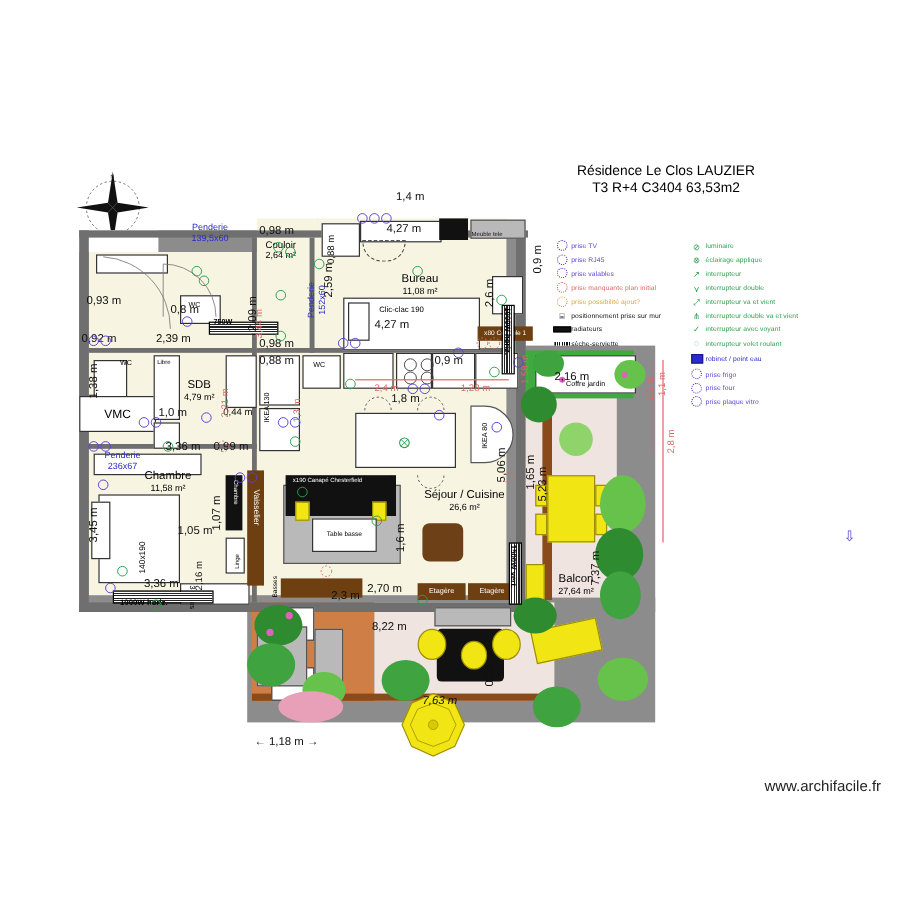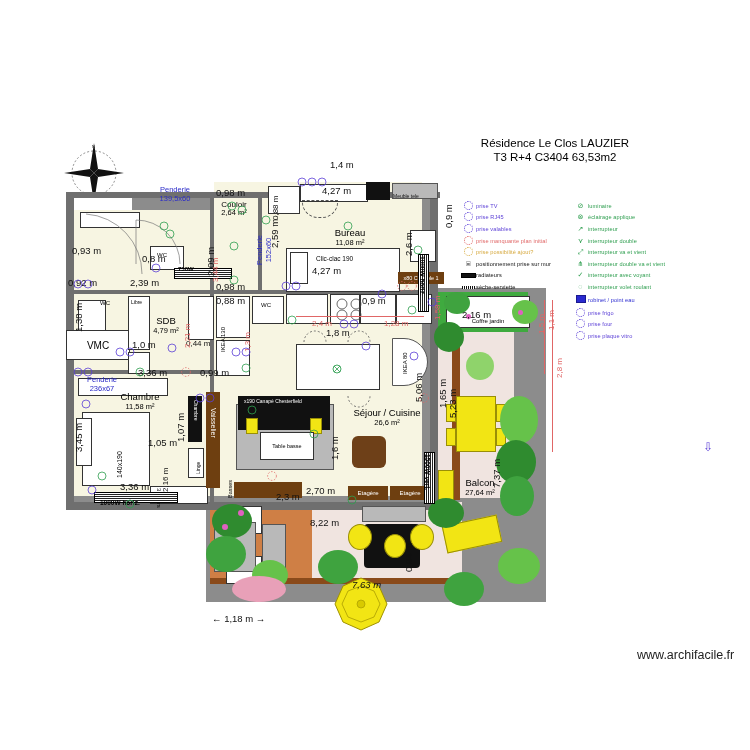--- a/index.html
+++ b/index.html
@@ -318,21 +318,21 @@
   <div class="abs dim t" style="left:312px;top:266px;">4,27 m</div>
   <div class="abs dim t" style="left:216px;top:188px;">0,98 m</div>
   <div class="abs dim t" style="left:216px;top:282px;">0,98 m</div>
   <div class="abs dim t" style="left:72px;top:246px;">0,93 m</div>
   <div class="abs dim t" style="left:142px;top:254px;">0,8 m</div>
   <div class="abs dim t" style="left:68px;top:278px;">0,92 m</div>
   <div class="abs dim t" style="left:130px;top:278px;">2,39 m</div>
   <div class="abs dim t" style="left:132px;top:340px;">1,0 m</div>
   <div class="abs dim t" style="left:186px;top:340px;font-size:8px;">0,44 m</div>
   <div class="abs dim t" style="left:138px;top:368px;">3,36 m</div>
-  <div class="abs dim t" style="left:178px;top:368px;margin-left:22px;">0,99 m</div>
+  <div class="abs dim t" style="left:178px;top:368px;">0,99 m</div>
   <div class="abs dim t" style="left:148px;top:438px;">1,05 m</div>
   <div class="abs dim t" style="left:120px;top:482px;">3,36 m</div>
   <div class="abs dim t rot90" style="left:330px;top:460px;">1,6 m</div>
   <div class="abs dim t" style="left:306px;top:486px;">2,70 m</div>
   <div class="abs dim t" style="left:310px;top:518px;">8,22 m</div>
   <div class="abs dim t rot90" style="left:404px;top:572px;">0,94 m</div>
   <div class="abs dim t" style="left:352px;top:580px;font-style:italic;">7,63 m</div>
   <div class="abs dim t" style="left:212px;top:614px;">←&nbsp;<span>1,18 m</span>&nbsp;→</div>
   <div class="abs dim t" style="left:462px;top:310px;">2,16 m</div>
   <div class="abs dim t rot90" style="left:444px;top:228px;">0,9 m</div>

